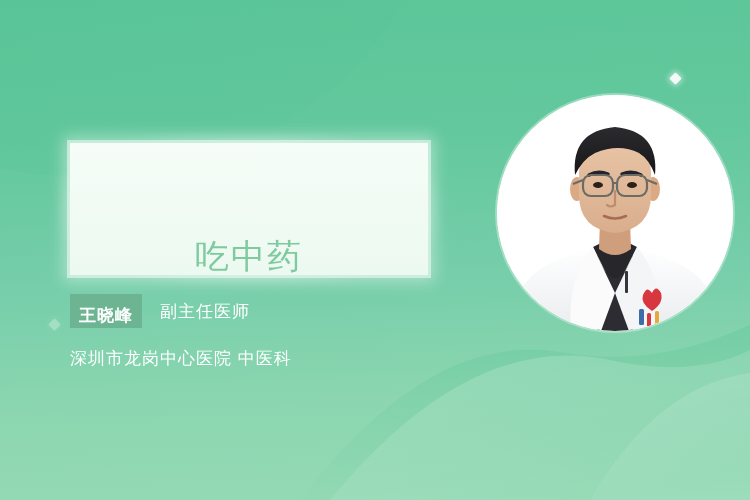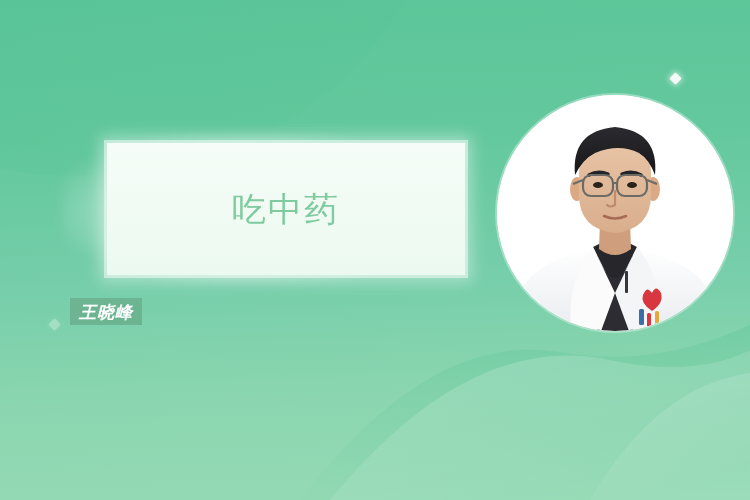--- a/index.html
+++ b/index.html
@@ -60,23 +60,22 @@
     position: absolute;
     left: 70px; top: 143px;
     width: 358px; height: 132px;
     background: linear-gradient(180deg, #f6fdf8 0%, #f1fbf4 45%, #ecf9f1 100%);
     box-shadow:
       0 0 0 3px rgba(242,251,245,.55),
       0 0 14px 7px rgba(236,249,241,.45);
     display: flex;
     flex-direction: column;
     align-items: center;
-    justify-content: center;
+    justify-content: flex-end;
     gap: 2px;
-    margin-left: 37px;
   }
   .title-line {
     color: #7fcb9f;
     letter-spacing: 2px;
     line-height: 1.12;
     white-space: nowrap;
     font-weight: 400;
   }
   .title-line.l1 { font-size: 34px; }
   .title-line.l2 { font-size: 34px; }
@@ -95,23 +94,22 @@
   }
   .name-badge {
     display: inline-flex;
     align-items: center;
     justify-content: center;
     background: #6cb492;
     color: #ffffff;
     font-size: 17px;
     font-weight: bold;
     letter-spacing: 1px;
-    padding: 6px 9px 4px 9px;
+    padding: 13px 9px 4px 9px;
     line-height: 1;
-    font-style: italic;
   }
   .doc-title {
     color: #ffffff;
     font-size: 17px;
     letter-spacing: 1px;
     margin-left: 18px;
     white-space: nowrap;
   }
   .meta-row2 {
     margin-top: 21px;
@@ -173,21 +171,23 @@
   <div class="diamond d2"></div>
 
   <div class="title-card-glow"></div>
   <div class="title-card">
     <div class="title-line l1">吃中药</div>
   </div>
 
   <div class="meta">
     <div class="meta-row1">
       <span class="name-badge">王晓峰</span>
+      <span class="doc-title">副主任医师</span>
     </div>
+    <div class="meta-row2">深圳市龙岗中心医院  中医科</div>
   </div>
 
   <div class="portrait-wrap">
     <svg class="portrait-svg" viewBox="0 0 236 236">
       <defs>
         <clipPath id="circClip">
             <circle cx="118" cy="118" r="118"></circle>
           </clipPath>
         <linearGradient id="coatG" x1="0" y1="0" x2="0" y2="1">
           <stop offset="0%" stop-color="#ffffff"></stop>

